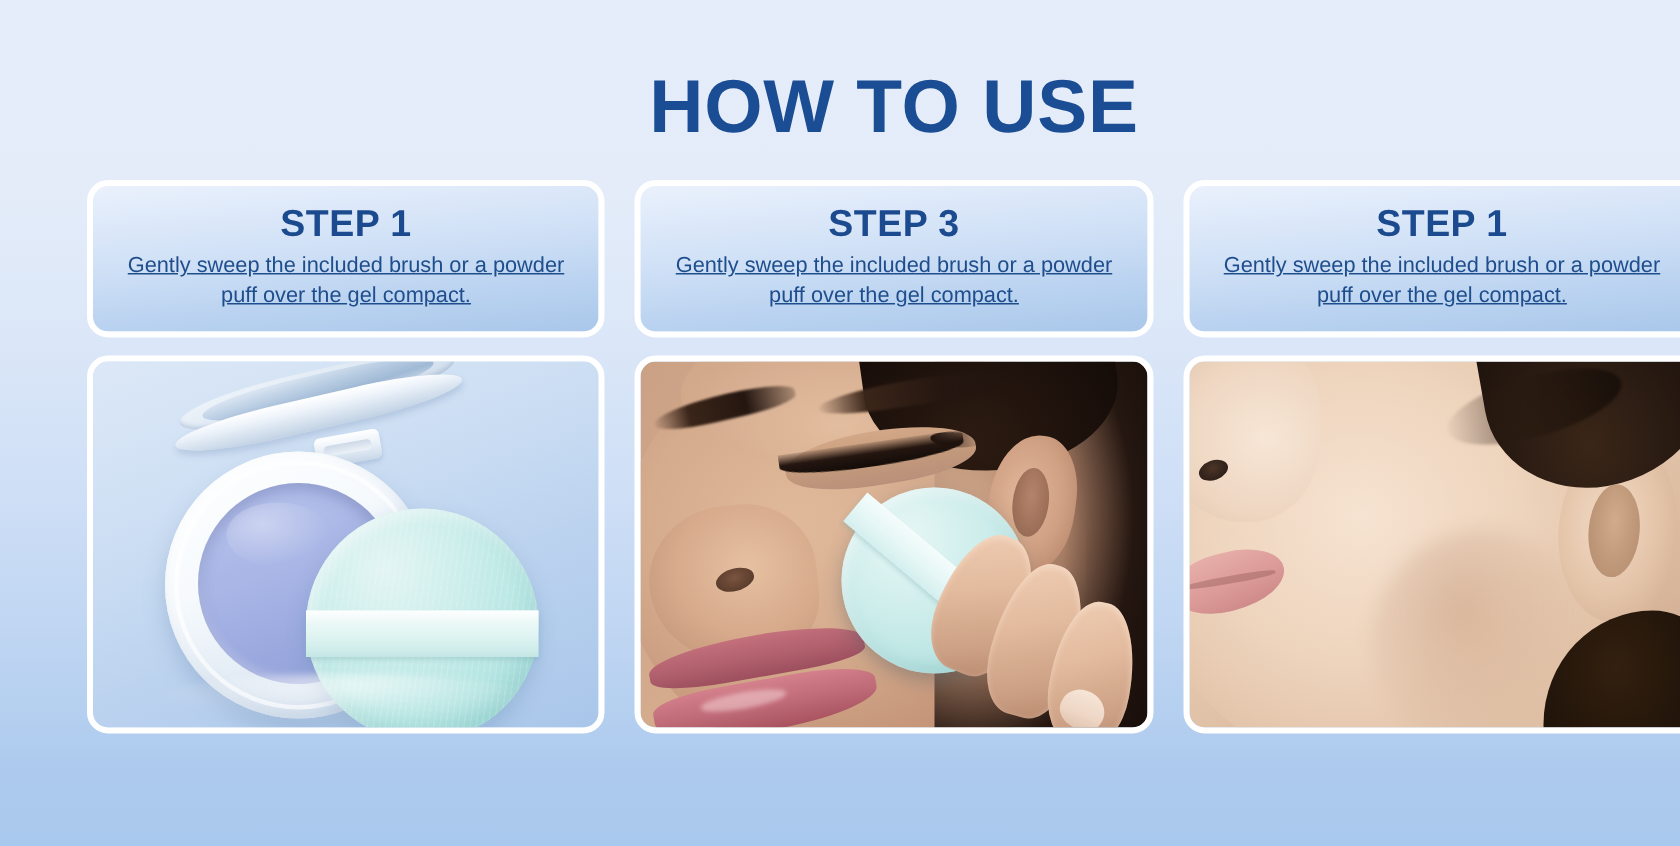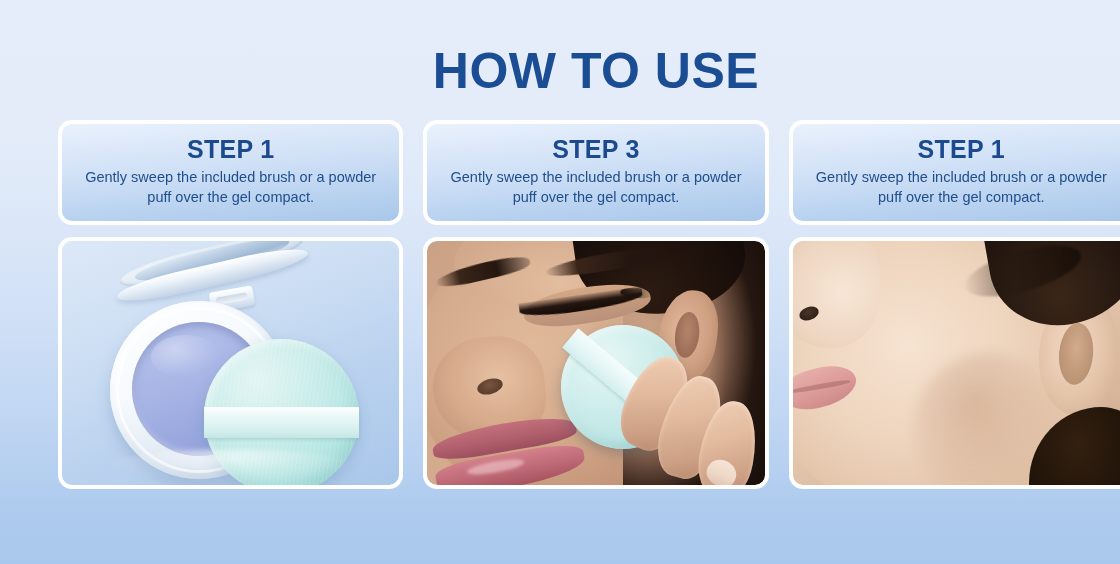--- a/index.html
+++ b/index.html
@@ -88,20 +88,21 @@
     line-height: 1.1;
     margin-bottom: 4px;
   }
   .step-desc {
     font-size: 14.5px;
     color: #1f4e8c;
     line-height: 1.38;
     text-align: center;
     max-width: 300px;
     font-weight: 400;
+    text-decoration: underline;
   }
 
   
   .img-card {
     position: relative;
     height: 252px;
     border-radius: 14px;
     border: 4px solid #ffffff;
     overflow: hidden;
     background: #cfe0f4;

